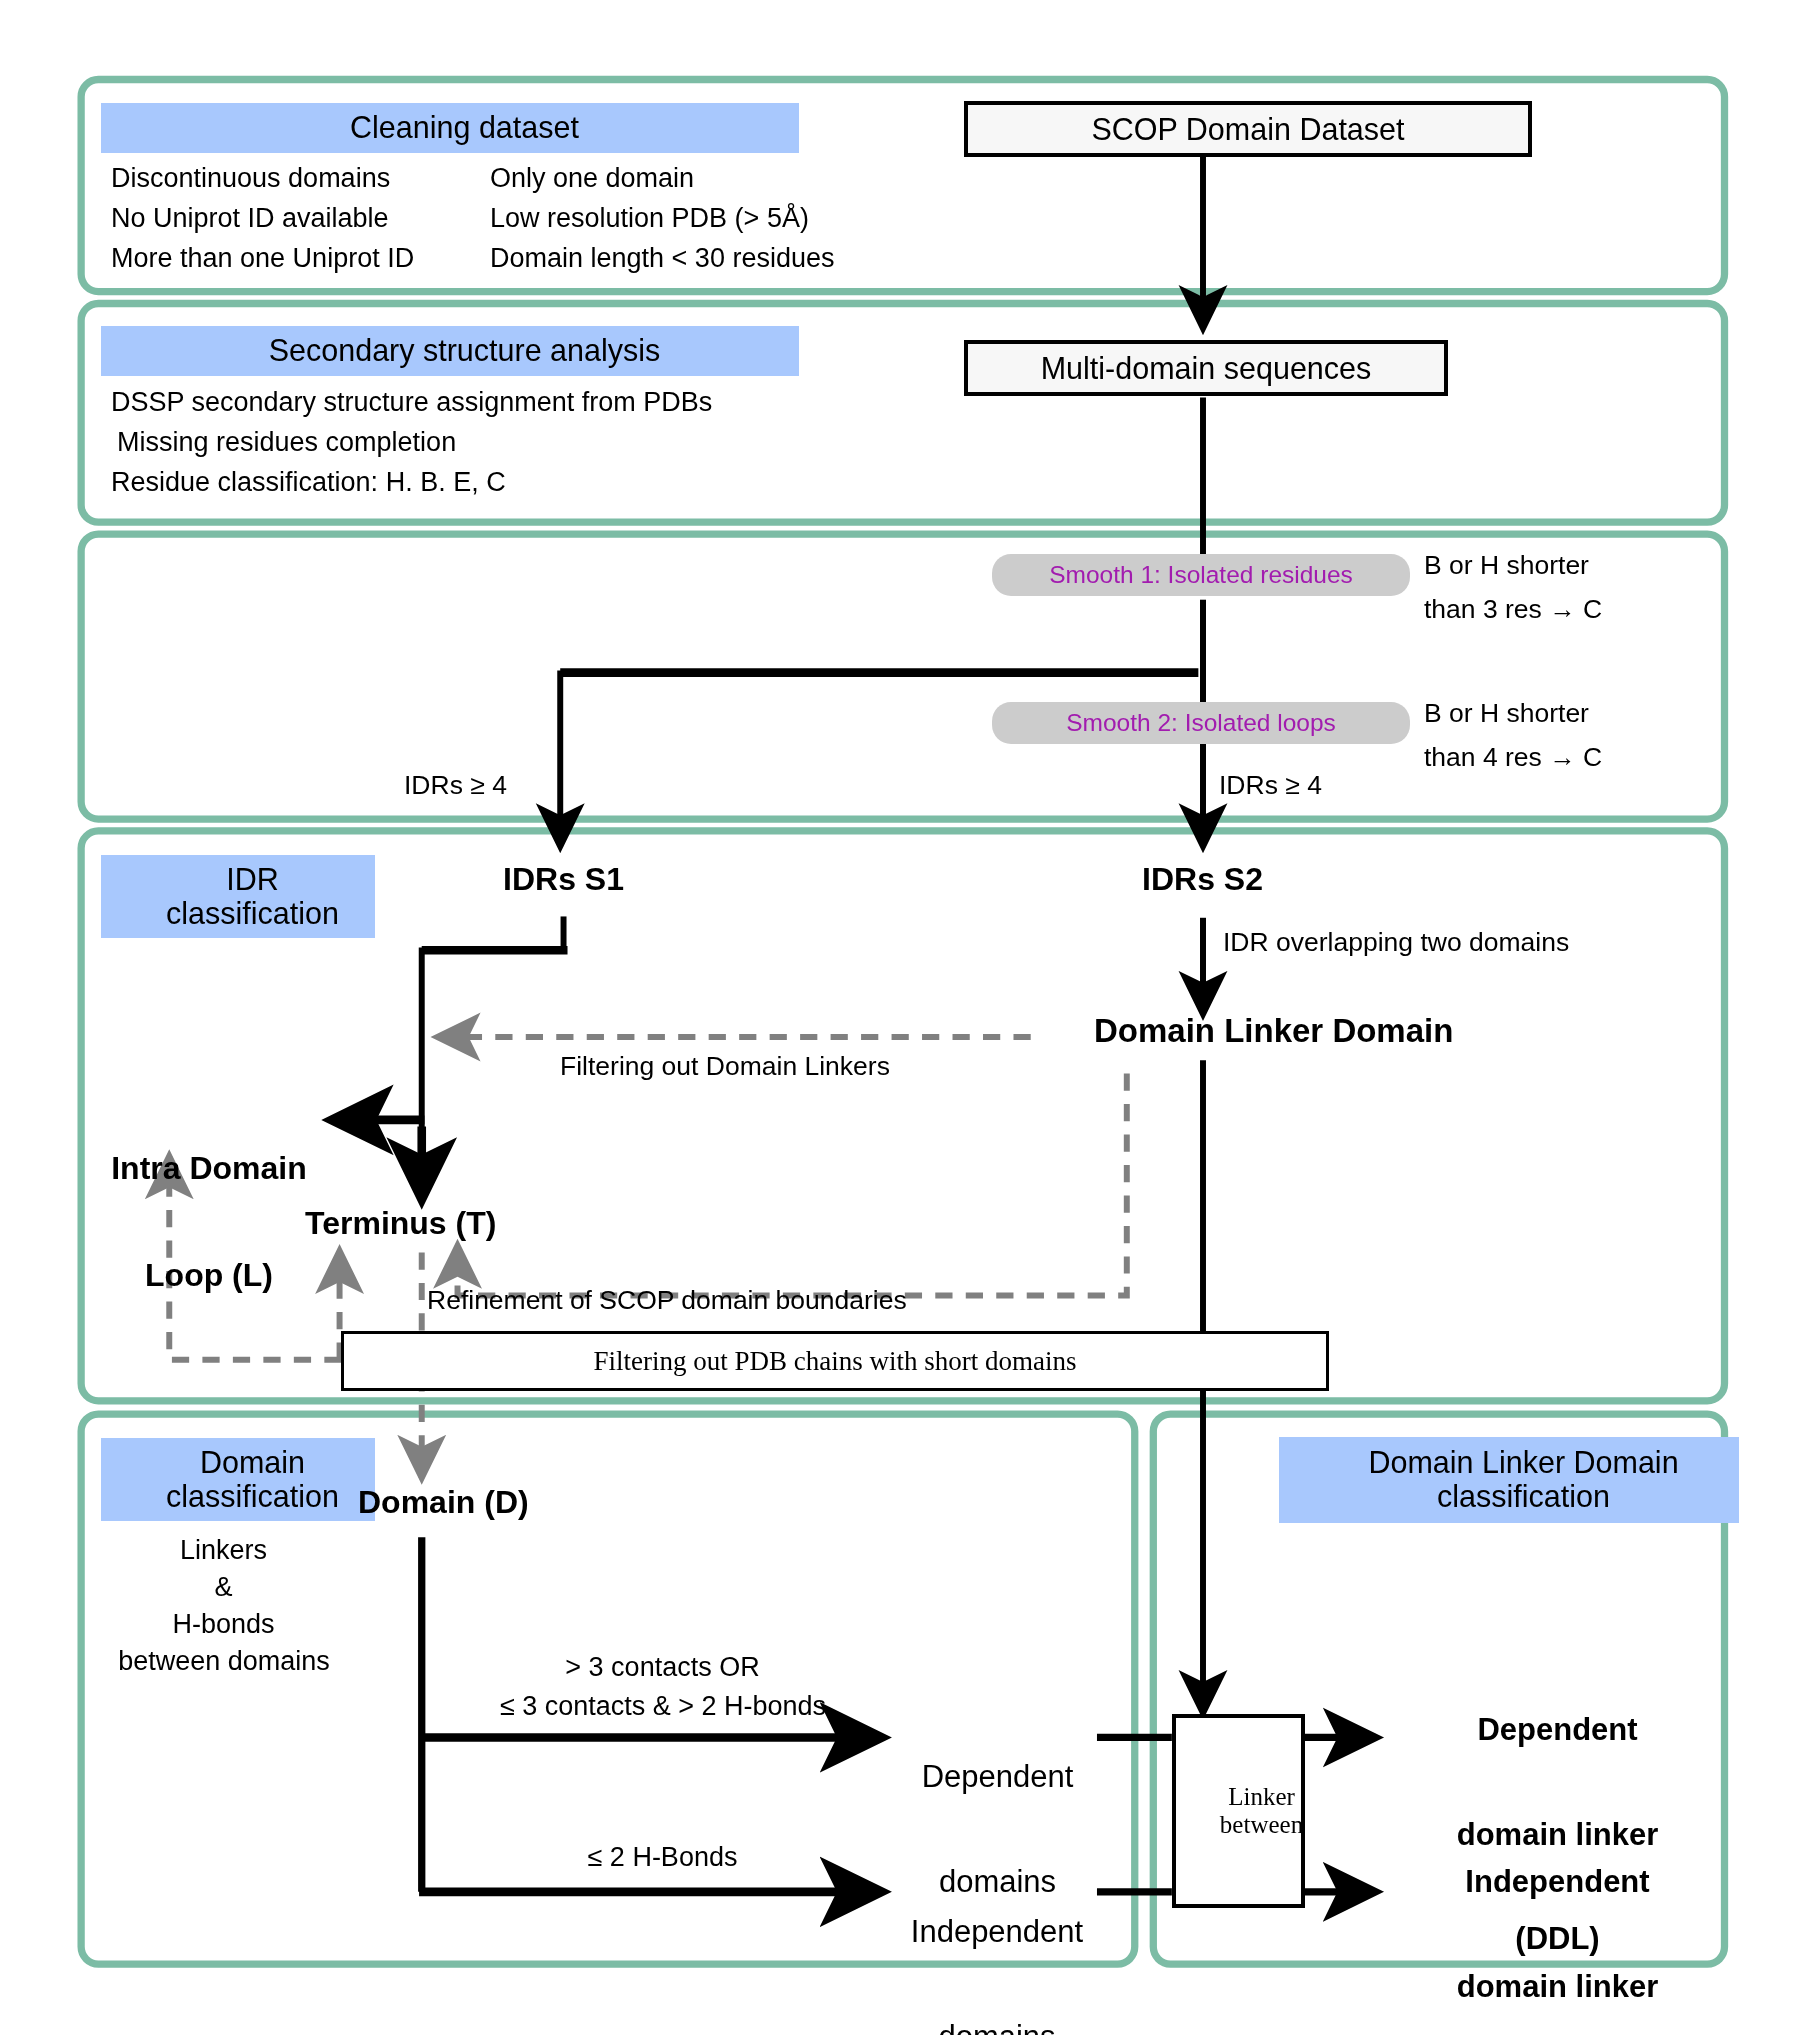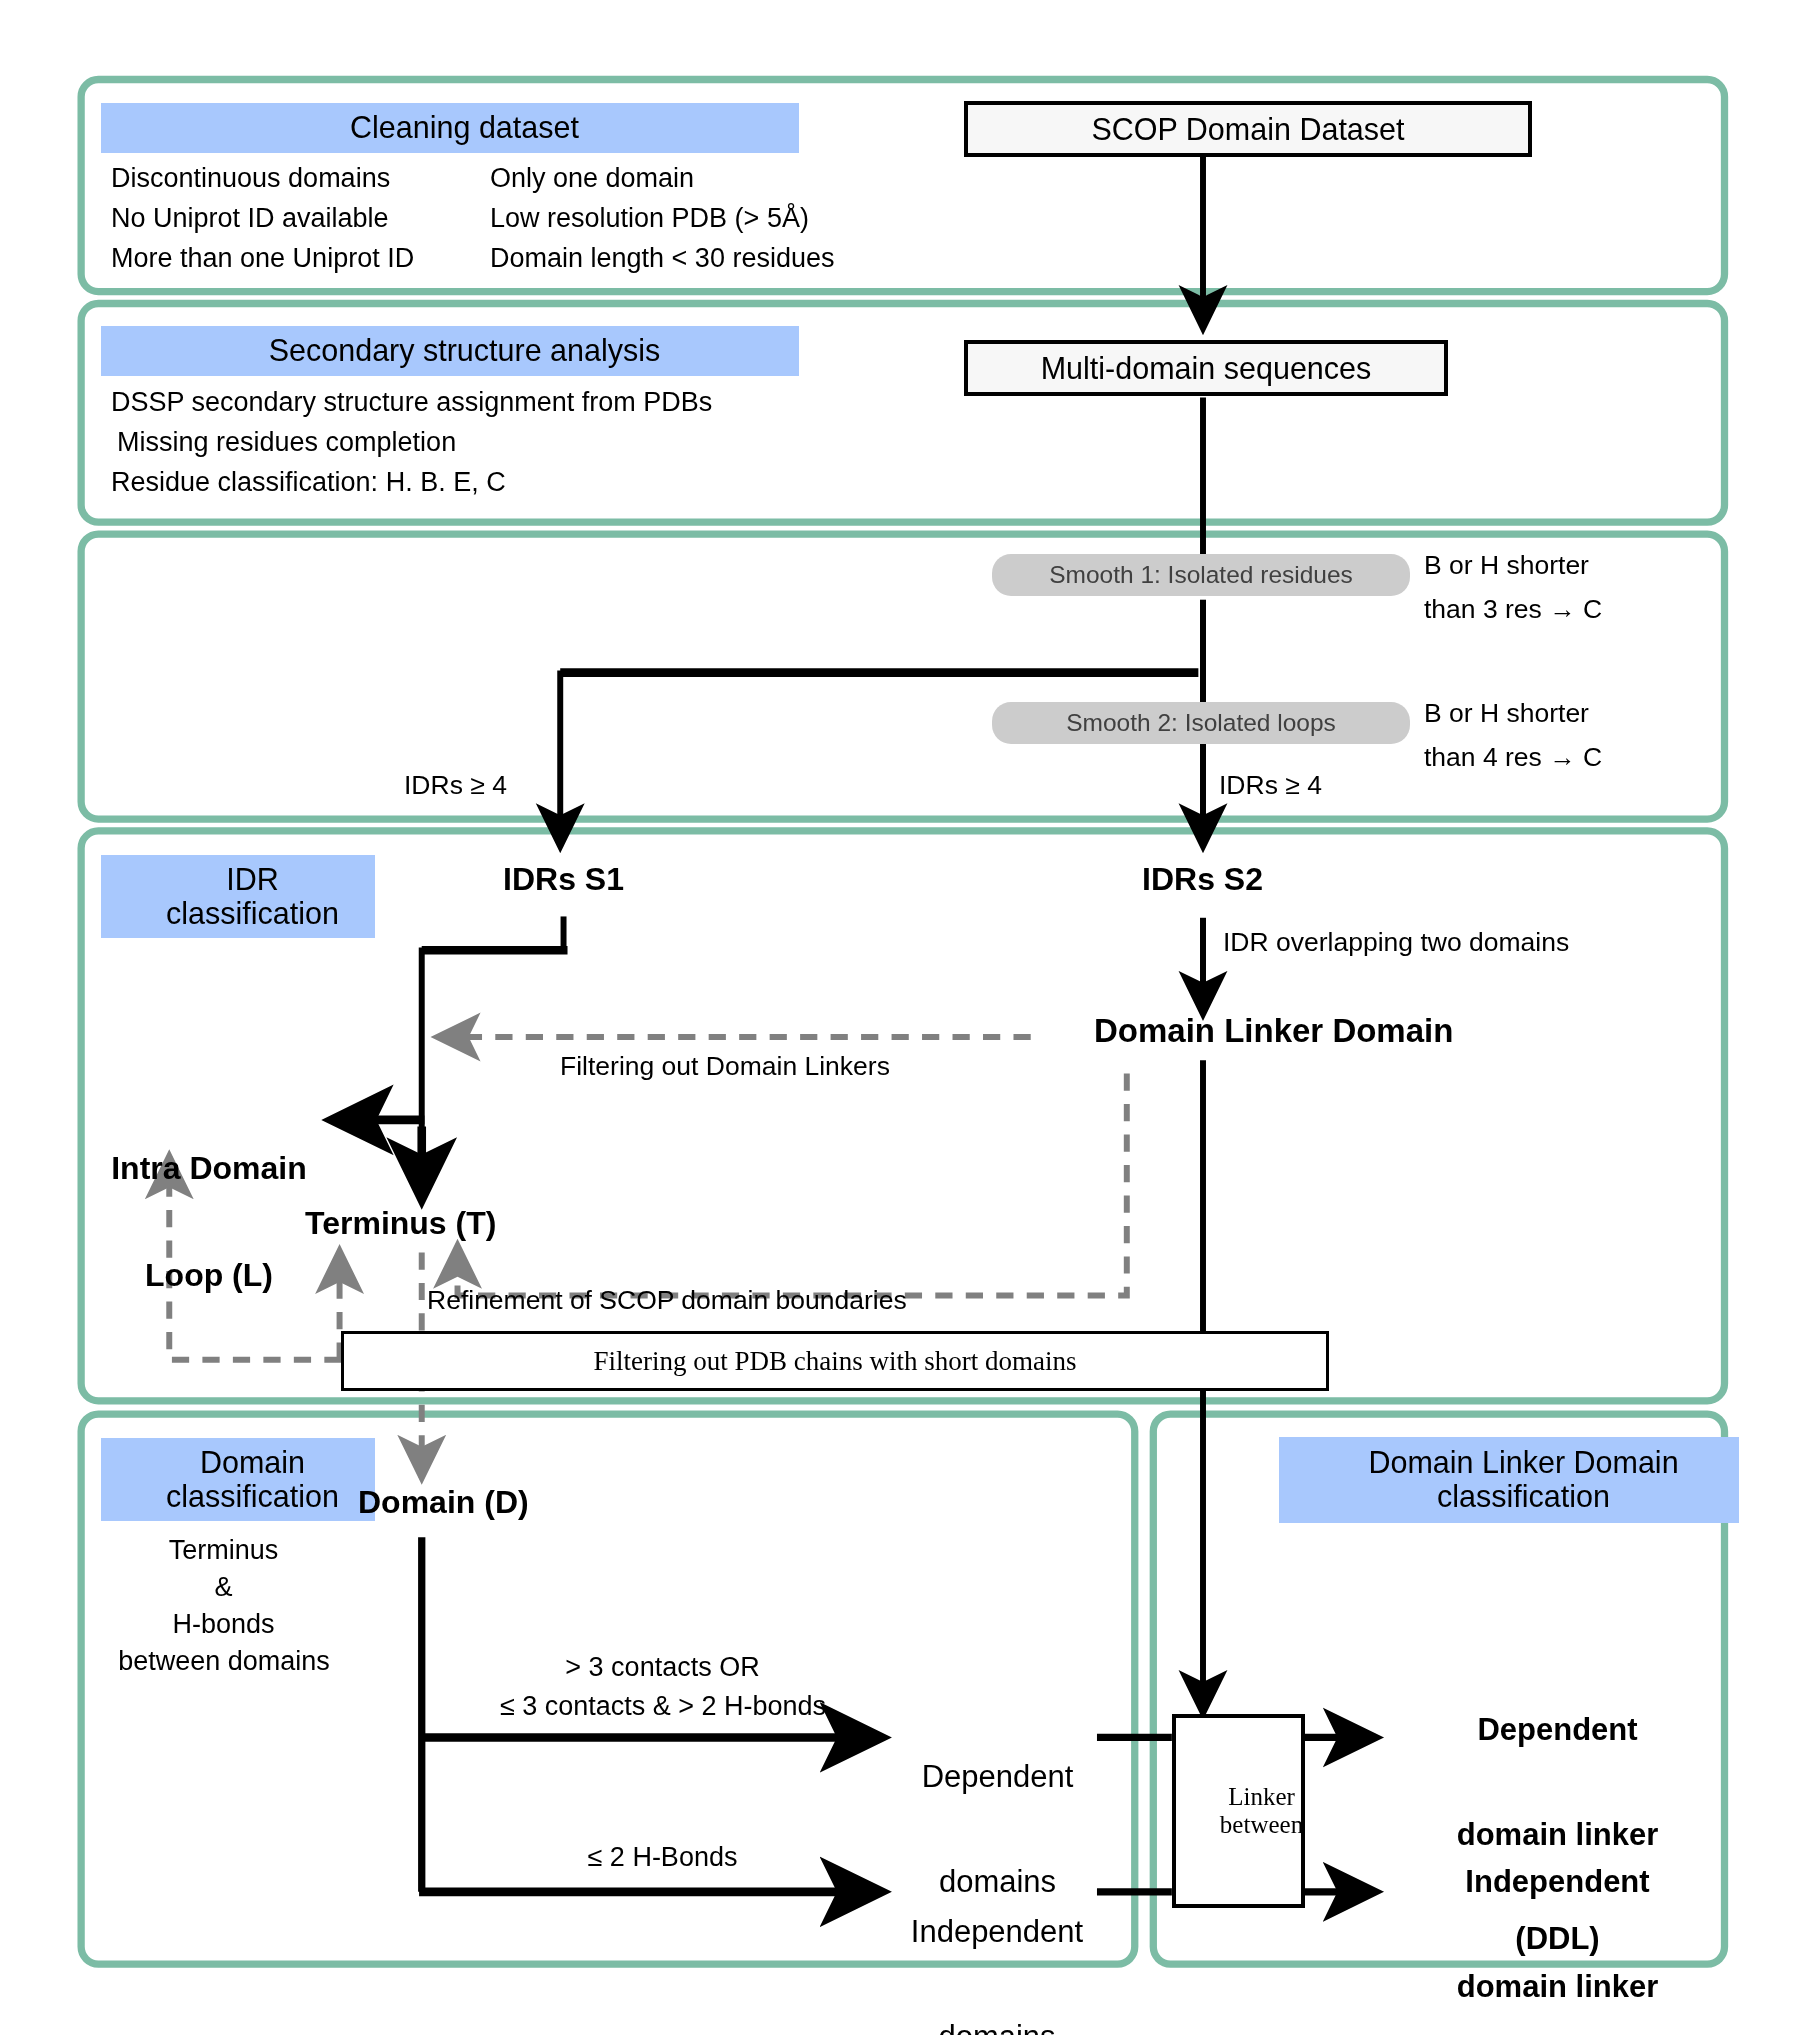--- a/index.html
+++ b/index.html
@@ -2,21 +2,21 @@
 <html style="font-size:10.6px"><head>
 <meta charset="utf-8">
 <style>
   html,body{margin:0;padding:0;background:#ffffff;}
   body{font-family:"Liberation Sans",sans-serif;}
   #stage{position:relative;width:1801px;height:2035px;background:#fff;overflow:hidden;}
   svg{position:absolute;left:0;top:0;width:1801px;height:2035px;}
   .lbl{position:absolute;font-family:"Liberation Sans",sans-serif;color:#000;white-space:pre;line-height:1.12;}
   .bluehdr{position:absolute;background:#a8c8fd;font-family:"Liberation Sans",sans-serif;color:#000;
            display:flex;align-items:center;justify-content:center;text-align:center;line-height:1.1;padding-left:29px;}
-  .greybox{position:absolute;background:#cccccc;font-family:"Liberation Sans",sans-serif;color:#404040;
+  .greybox{position:absolute;background:#cccccc;font-family:"Liberation Sans",sans-serif;color:#a21caf;
            display:flex;align-items:center;justify-content:center;text-align:center;border-radius:19px;}
   .wbox{position:absolute;background:#f7f7f7;border:4px solid #000;
         display:flex;align-items:center;justify-content:center;text-align:center;
         font-family:"Liberation Sans",sans-serif;color:#000;box-sizing:border-box;}
   .wbox2{position:absolute;background:#ffffff;border:3.3px solid #000;
         display:flex;align-items:center;justify-content:center;text-align:center;
         font-family:Liberation Serif, serif;color:#000;box-sizing:border-box;}
   .ctr{text-align:center;}
   .bold{font-weight:bold;}
 </style>
@@ -155,21 +155,21 @@
 
   <div class="lbl" style="left:427px;top:1286px;font-size:26.5px;">Refinement of SCOP domain boundaries</div>
 
   <div class="wbox2" style="left:341px;top:1331px;width:988px;height:60px;font-size:27px;">Filtering out PDB chains with short domains</div>
 
   <div class="bluehdr" style="left:101px;top:1438px;width:245px;height:83px;font-size:30.5px;flex-direction:column;">
     <span>Domain</span>
     <span>classification</span>
   </div>
 
-  <div class="lbl ctr" style="left:101px;top:1535px;width:245px;font-size:27px;">Terminus</div>
+  <div class="lbl ctr" style="left:101px;top:1535px;width:245px;font-size:27px;">Linkers</div>
   <div class="lbl ctr" style="left:101px;top:1572px;width:245px;font-size:27px;">&amp;</div>
   <div class="lbl ctr" style="left:101px;top:1609px;width:245px;font-size:27px;">H-bonds</div>
   <div class="lbl ctr" style="left:85px;top:1646px;width:278px;font-size:27px;">between domains</div>
 
   <div class="lbl bold" style="left:358px;top:1485px;font-size:32px;">Domain (D)</div>
 
   <div class="lbl ctr" style="left:437px;top:1652px;width:451px;font-size:27px;">&gt; 3 contacts OR</div>
   <div class="lbl ctr" style="left:431px;top:1691px;width:464px;font-size:27px;">≤ 3 contacts &amp; &gt; 2 H-bonds</div>
 
   <div class="lbl ctr" style="left:888px;top:1691px;width:219px;font-size:31px;">

